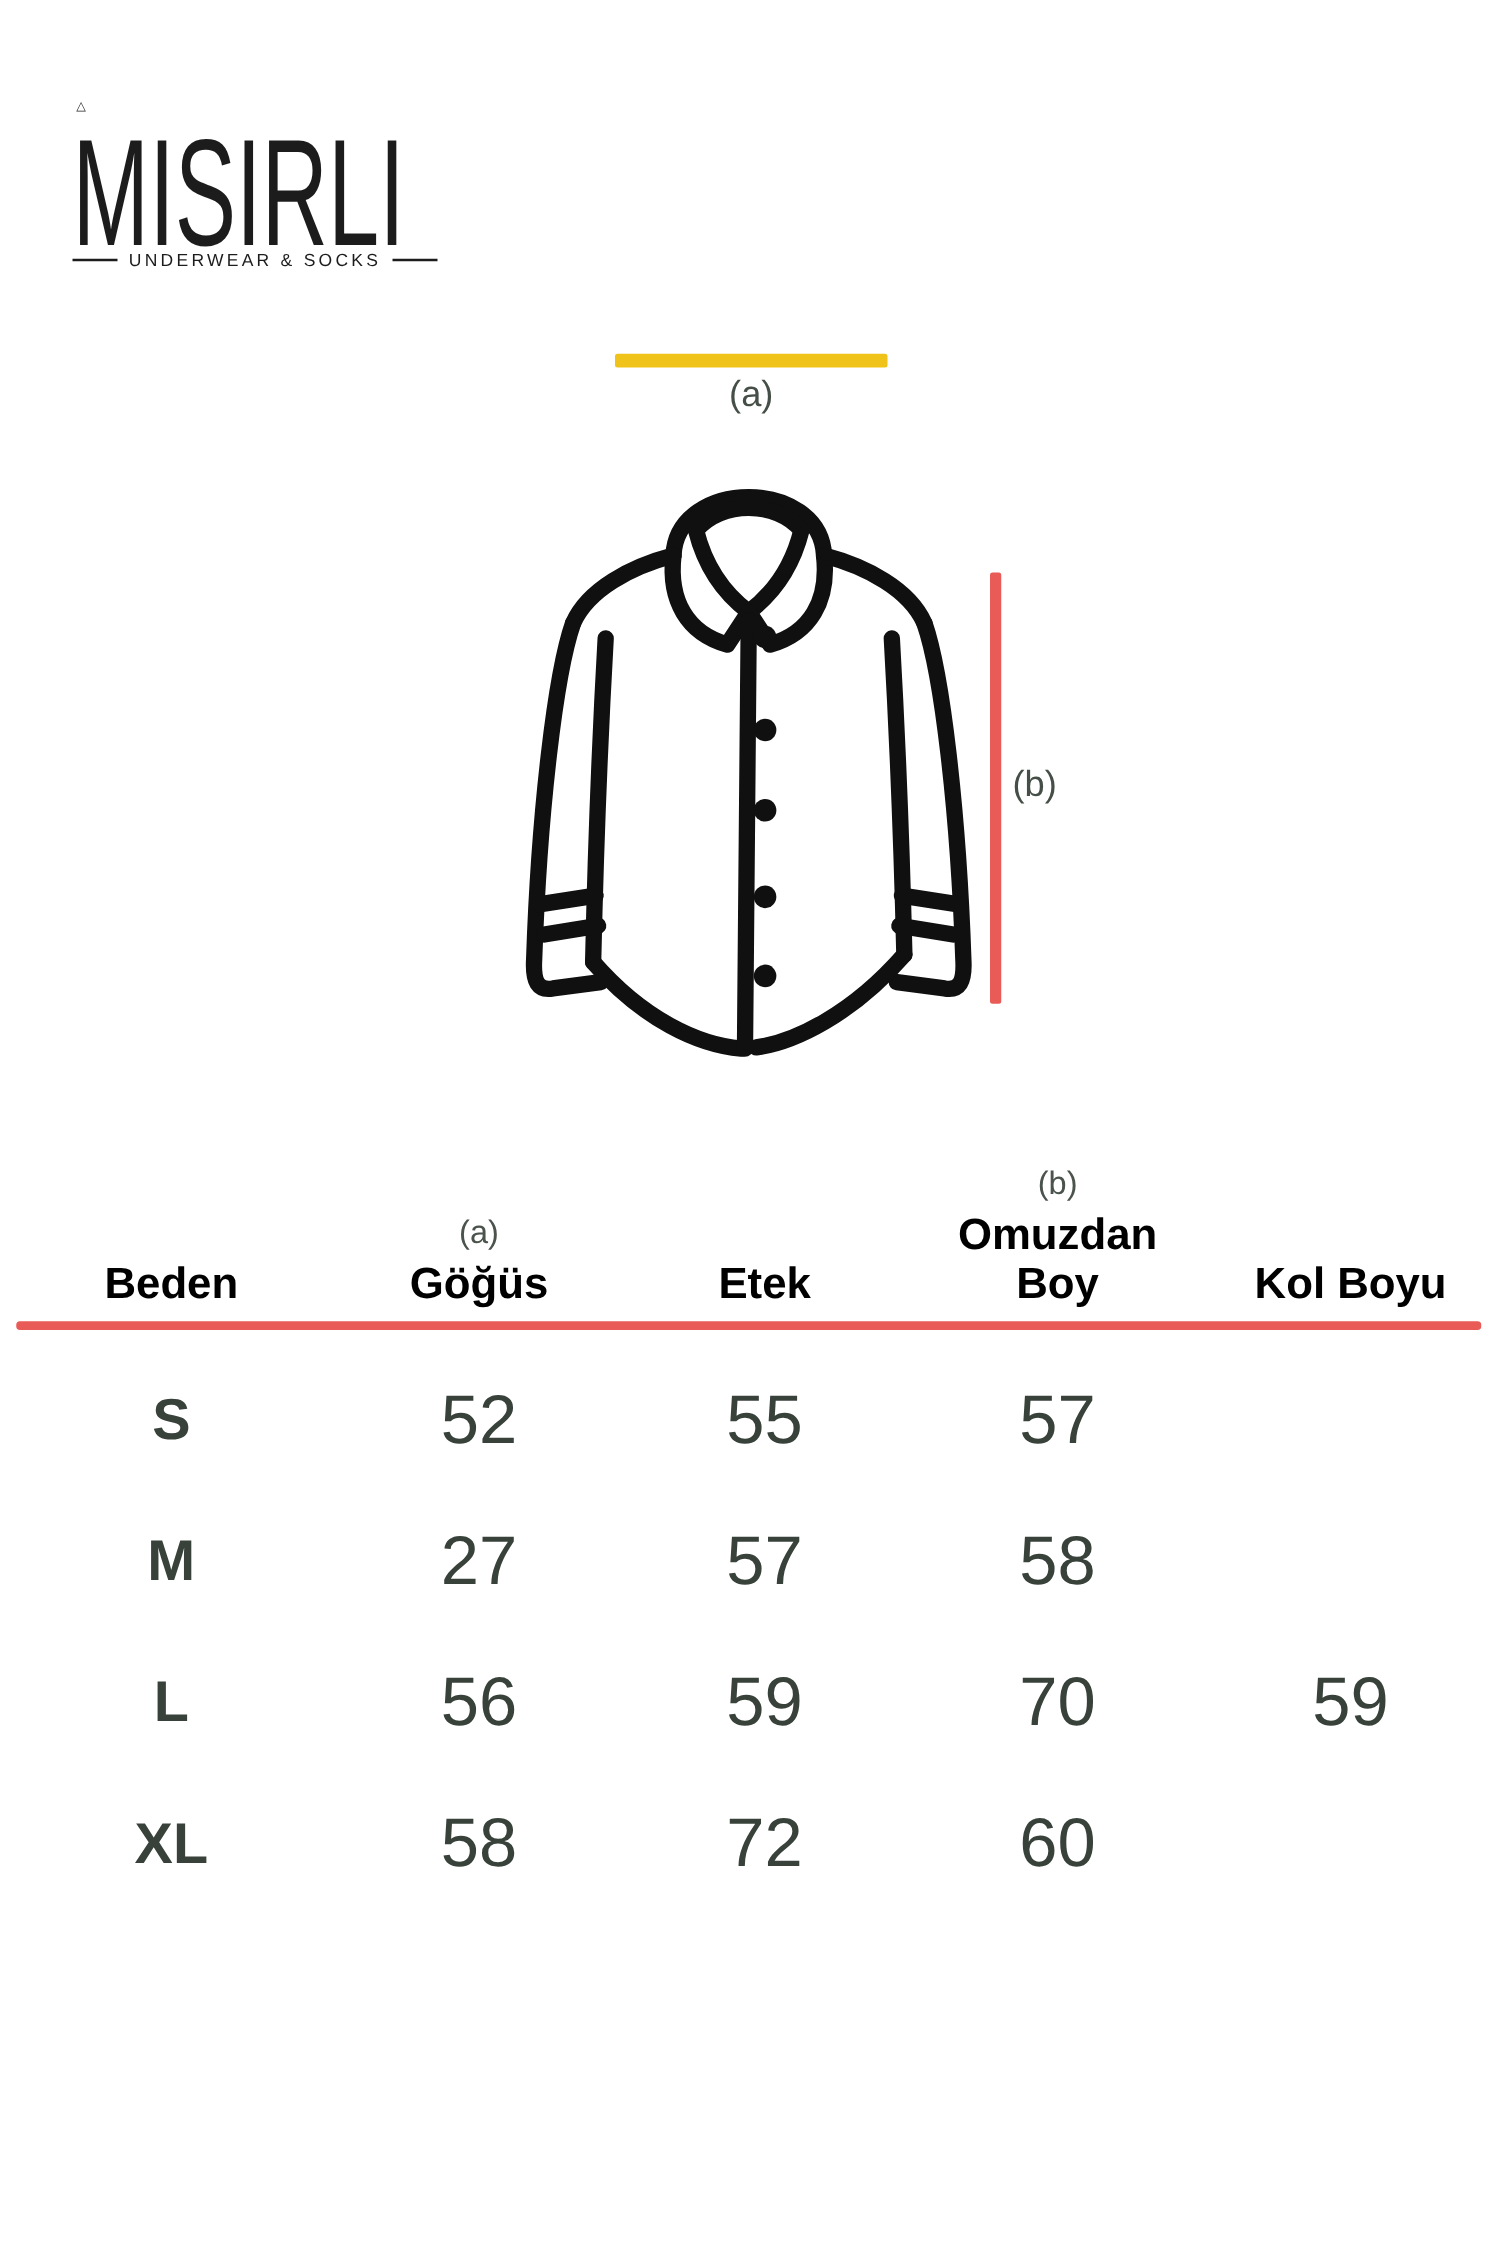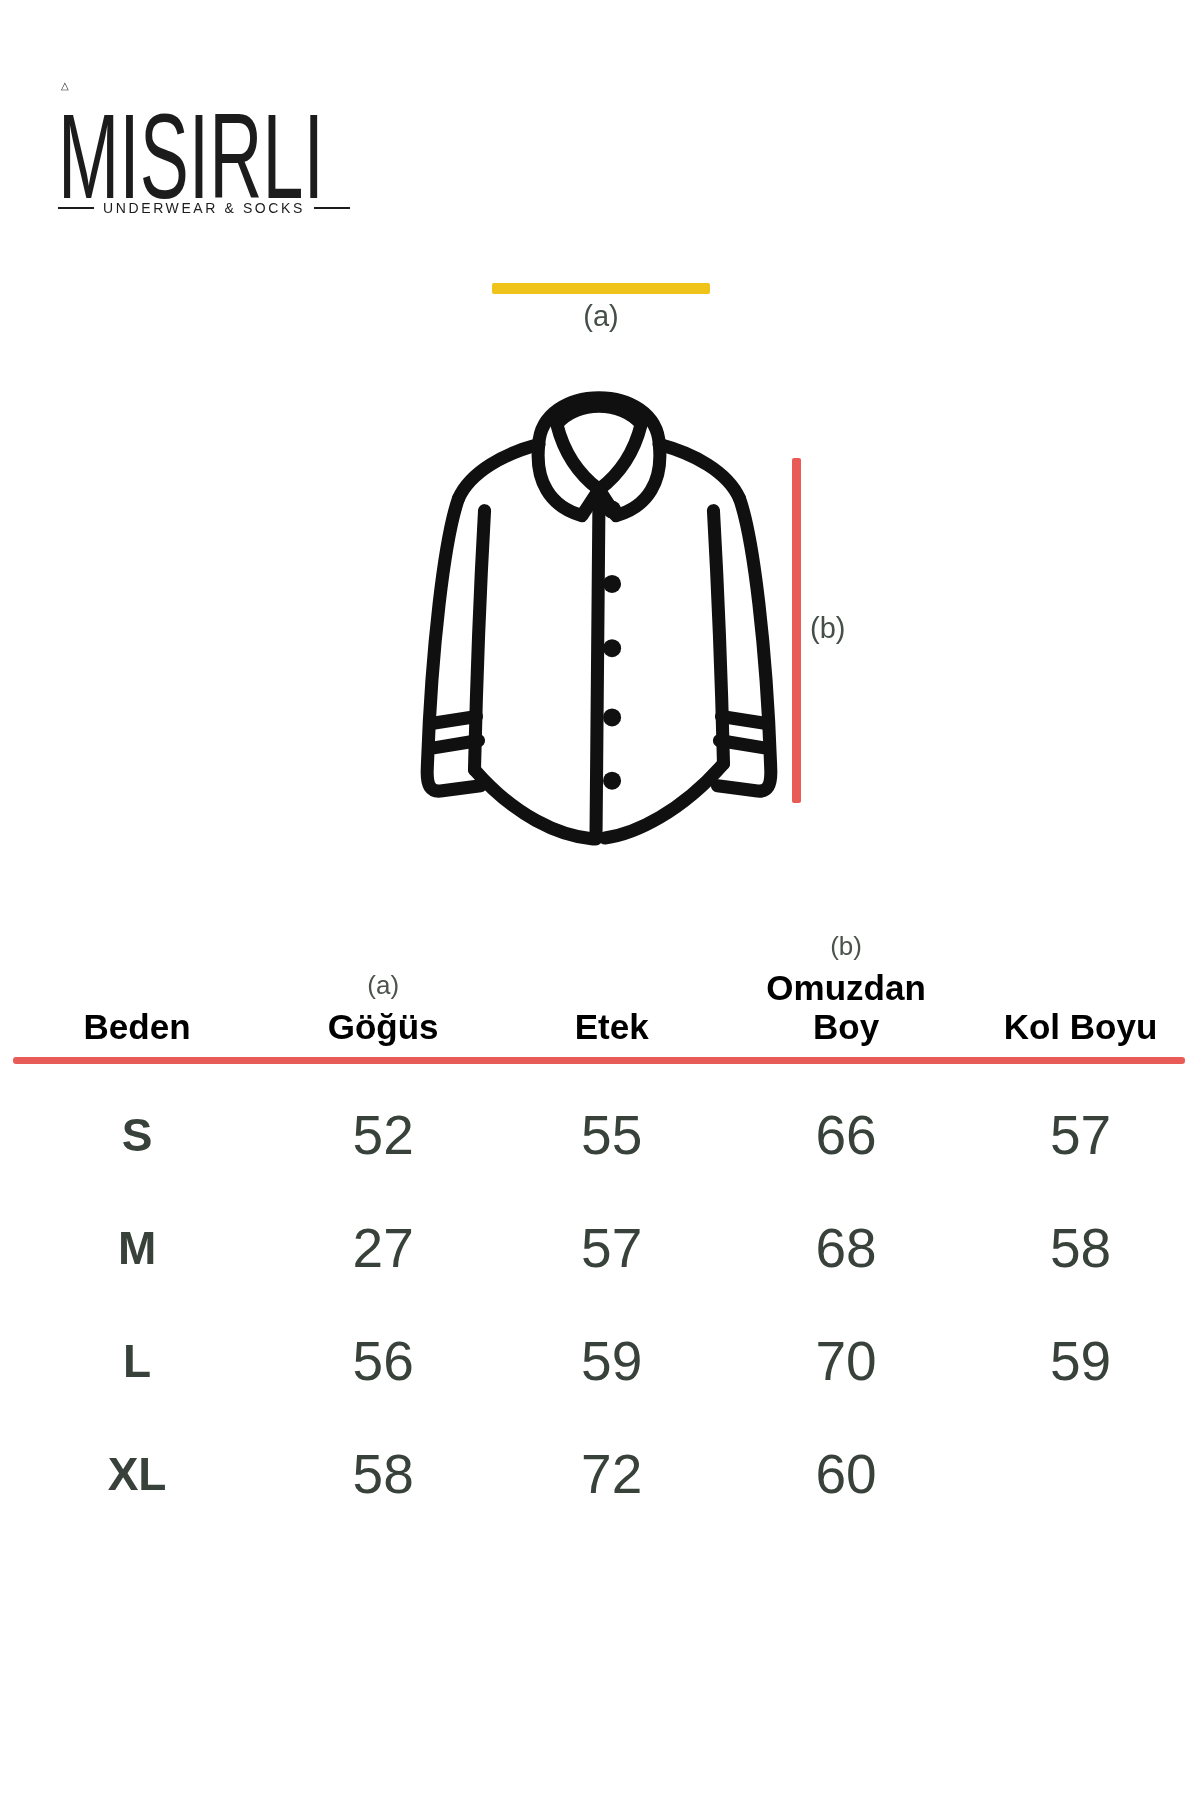--- a/index.html
+++ b/index.html
@@ -122,28 +122,26 @@
       </div>
     </div>
 
     <div class="chart-rule"></div>
 
     <div class="chart-body">
       <div class="trow">
         <span class="size">S</span>
         <span class="val">52</span>
         <span class="val">55</span>
-        <span class="val">66</span>
         <span class="val">57</span>
       </div>
       <div class="trow">
         <span class="size">M</span>
         <span class="val">27</span>
         <span class="val">57</span>
-        <span class="val">68</span>
         <span class="val">58</span>
       </div>
       <div class="trow">
         <span class="size">L</span>
         <span class="val">56</span>
         <span class="val">59</span>
         <span class="val">70</span>
         <span class="val">59</span>
       </div>
       <div class="trow">

